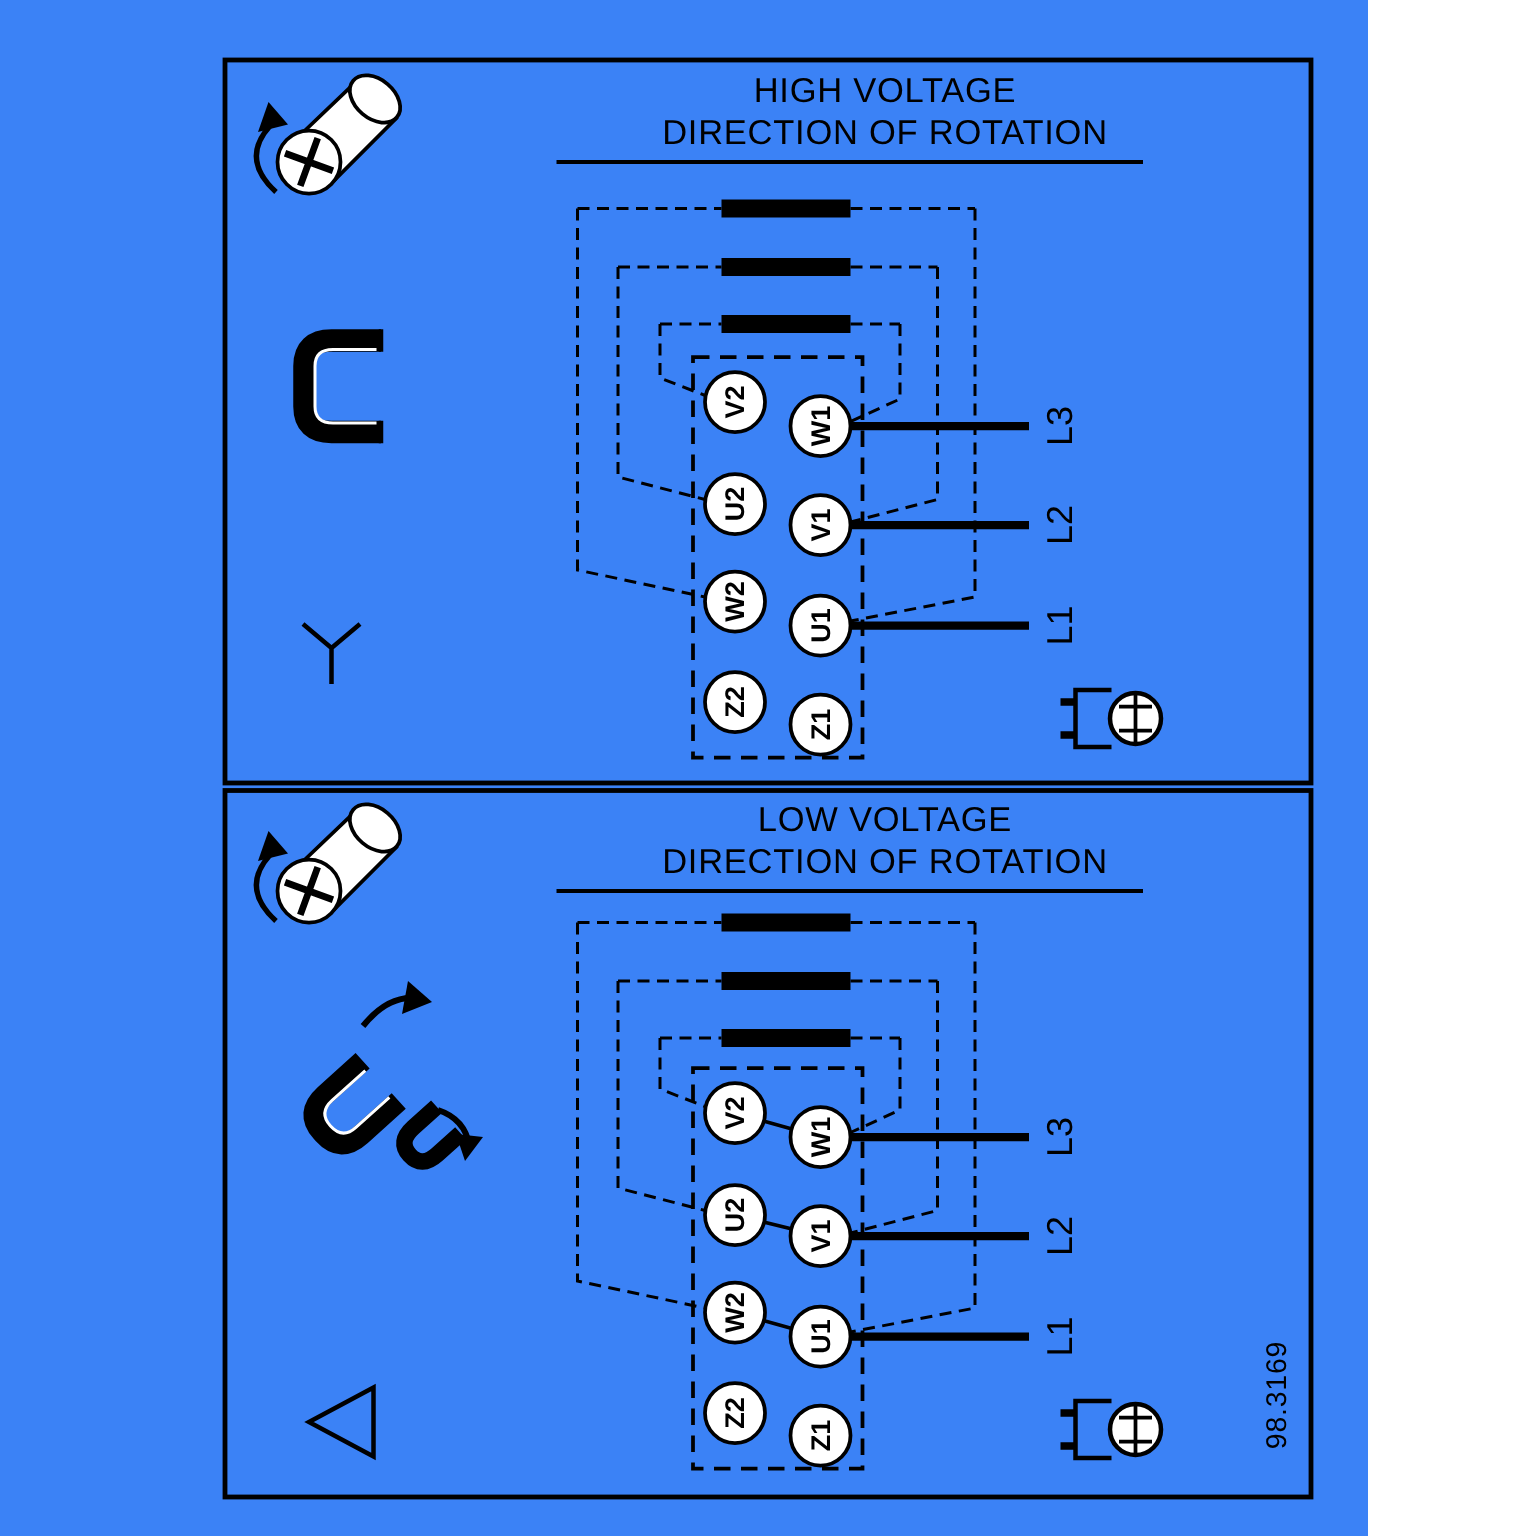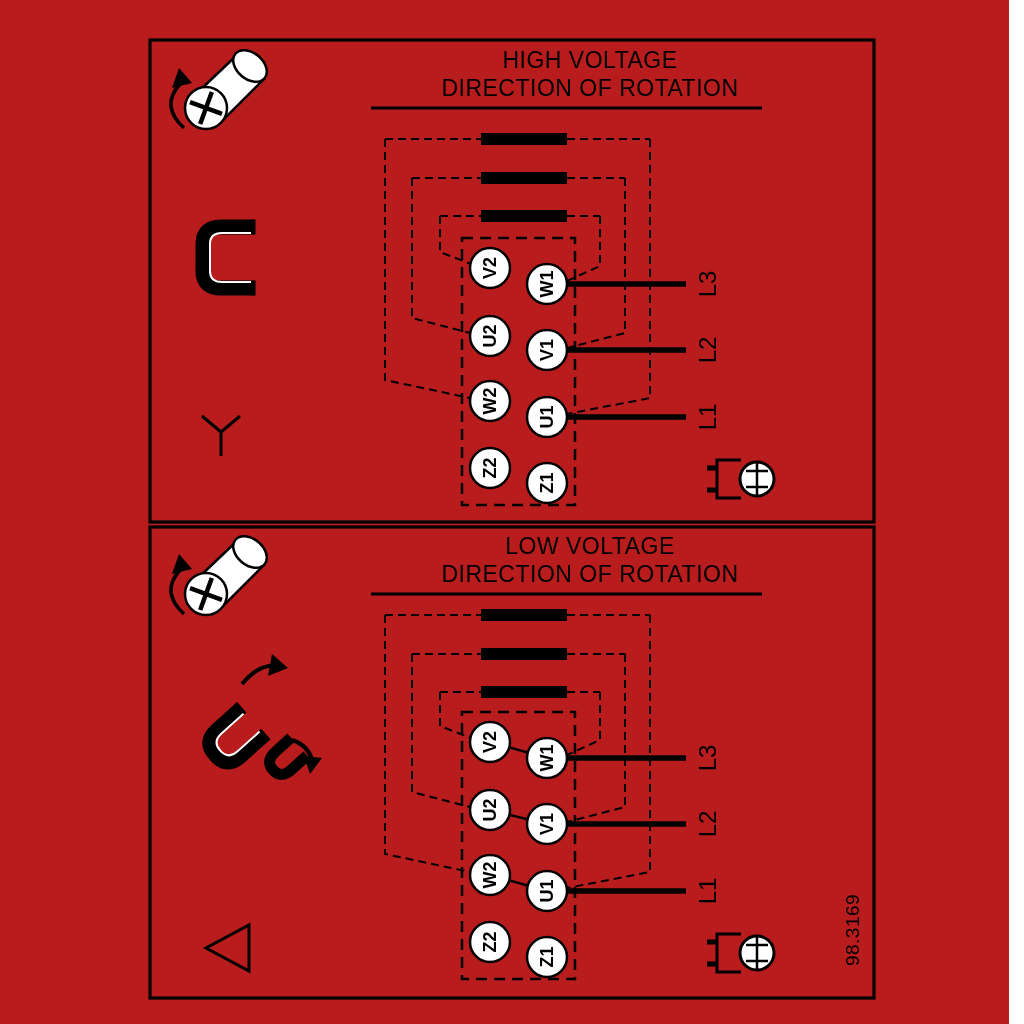--- a/index.html
+++ b/index.html
@@ -1,16 +1,16 @@
 <!DOCTYPE html>
 <html><head>
 <meta charset="utf-8">
 <style>
   html,body{margin:0;padding:0;background:#ffffff;}
-  .sheet{position:relative;width:1009px;height:1024px;background:#b91c1c;overflow:hidden;}
+  .sheet{position:relative;width:912px;height:1024px;background:#3b82f6;overflow:hidden;}
   svg{display:block;}
   text{font-family:"Liberation Sans","DejaVu Sans",sans-serif;fill:#000;}
   .title{font-size:23px;letter-spacing:.5px;}
   .terminal-label{font-size:18px;font-weight:bold;}
   .supply-label{font-size:24px;}
   .fig-num{font-size:19px;letter-spacing:.5px;}
   .frame{fill:none;stroke:#000;stroke-width:3.2;}
   .underline{stroke:#000;stroke-width:2.8;fill:none;}
   .wire{stroke:#000;stroke-width:2;fill:none;stroke-dasharray:8 5;}
   .blockrect{fill:none;stroke:#000;stroke-width:2.5;stroke-dasharray:11 7;}

